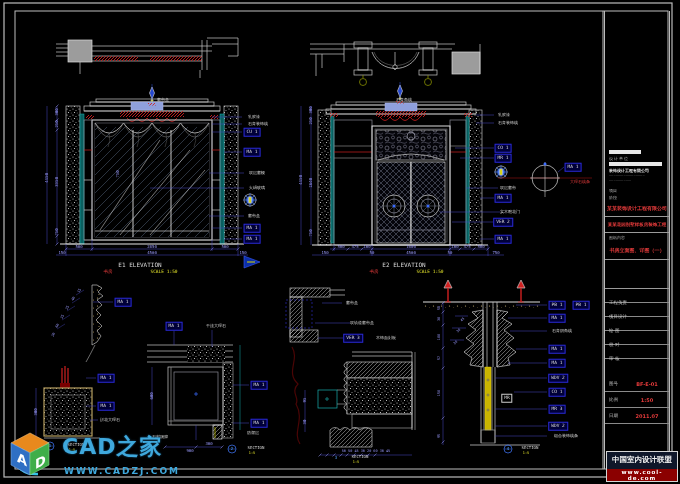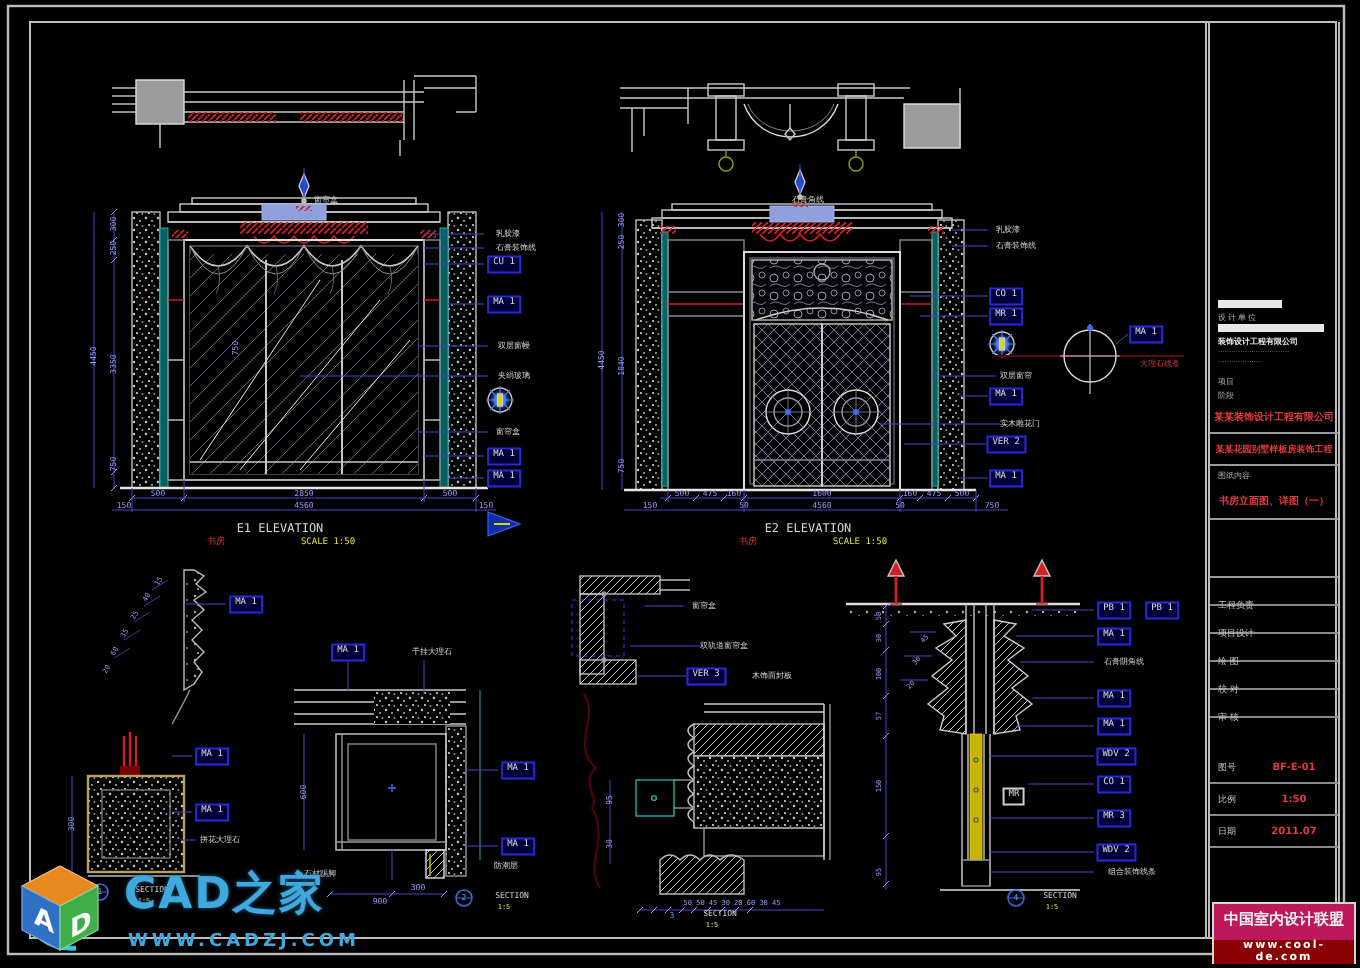--- a/index.html
+++ b/index.html
@@ -28,21 +28,21 @@
   .tb-contentcap{left:4px;top:224px;font-size:4px;color:#ababab;}
   .tb-title{left:0;top:236px;width:64px;text-align:center;font-size:5px;color:#e23a3a;font-weight:bold;}
   .tb-sep{left:0;width:64px;height:0;border-top:1px solid #9a9a9a;}
   #tb-rows{left:0;top:278px;width:64px;}
   .tb-row{position:static;display:block;height:13px;border-bottom:1px solid #8a8a8a;}
   .tb-row span{position:static;font-size:4.5px;color:#c6c6c6;margin-left:4px;line-height:13px;}
   #tb-fields{left:0;top:365px;width:64px;}
   .tb-field{position:static;display:flex;height:15px;border-bottom:1px solid #8a8a8a;align-items:center;}
   .tb-field .lbl{position:static;font-size:4.5px;color:#c6c6c6;margin-left:4px;width:16px;}
   .tb-field .val{position:static;font-size:5px;color:#e23a3a;font-weight:bold;flex:1;text-align:center;}
-  .tb-wm{left:1px;top:440px;width:70px;height:29px;border:1px solid #d5d5d5;background:#be185d;
+  .tb-wm{left:1px;top:440px;width:70px;height:29px;border:1px solid #d5d5d5;background:#0f172a;
          text-align:center;}
   .tb-wm-title{position:static;display:block;font-size:7.5px;color:#f0f0f0;font-weight:bold;margin-top:3px;
                letter-spacing:0;}
   .tb-wm-url{position:static;display:inline-block;font-size:5.5px;color:#fff;background:#8b0000;
              font-weight:bold;padding:0 3px;margin-top:1px;letter-spacing:1px;}
   
   .logo{position:absolute;left:6px;top:430px;width:220px;height:54px;}
   .logo-text{position:absolute;left:56px;top:2px;font-size:22px;font-weight:bold;color:#3fa8dc;
              letter-spacing:1px;font-family:"DejaVu Sans",sans-serif;text-shadow:0 0 2px #1a5f8a;}
   .logo-url{position:absolute;left:58px;top:36px;font-size:9px;color:#3fa8dc;letter-spacing:2px;

